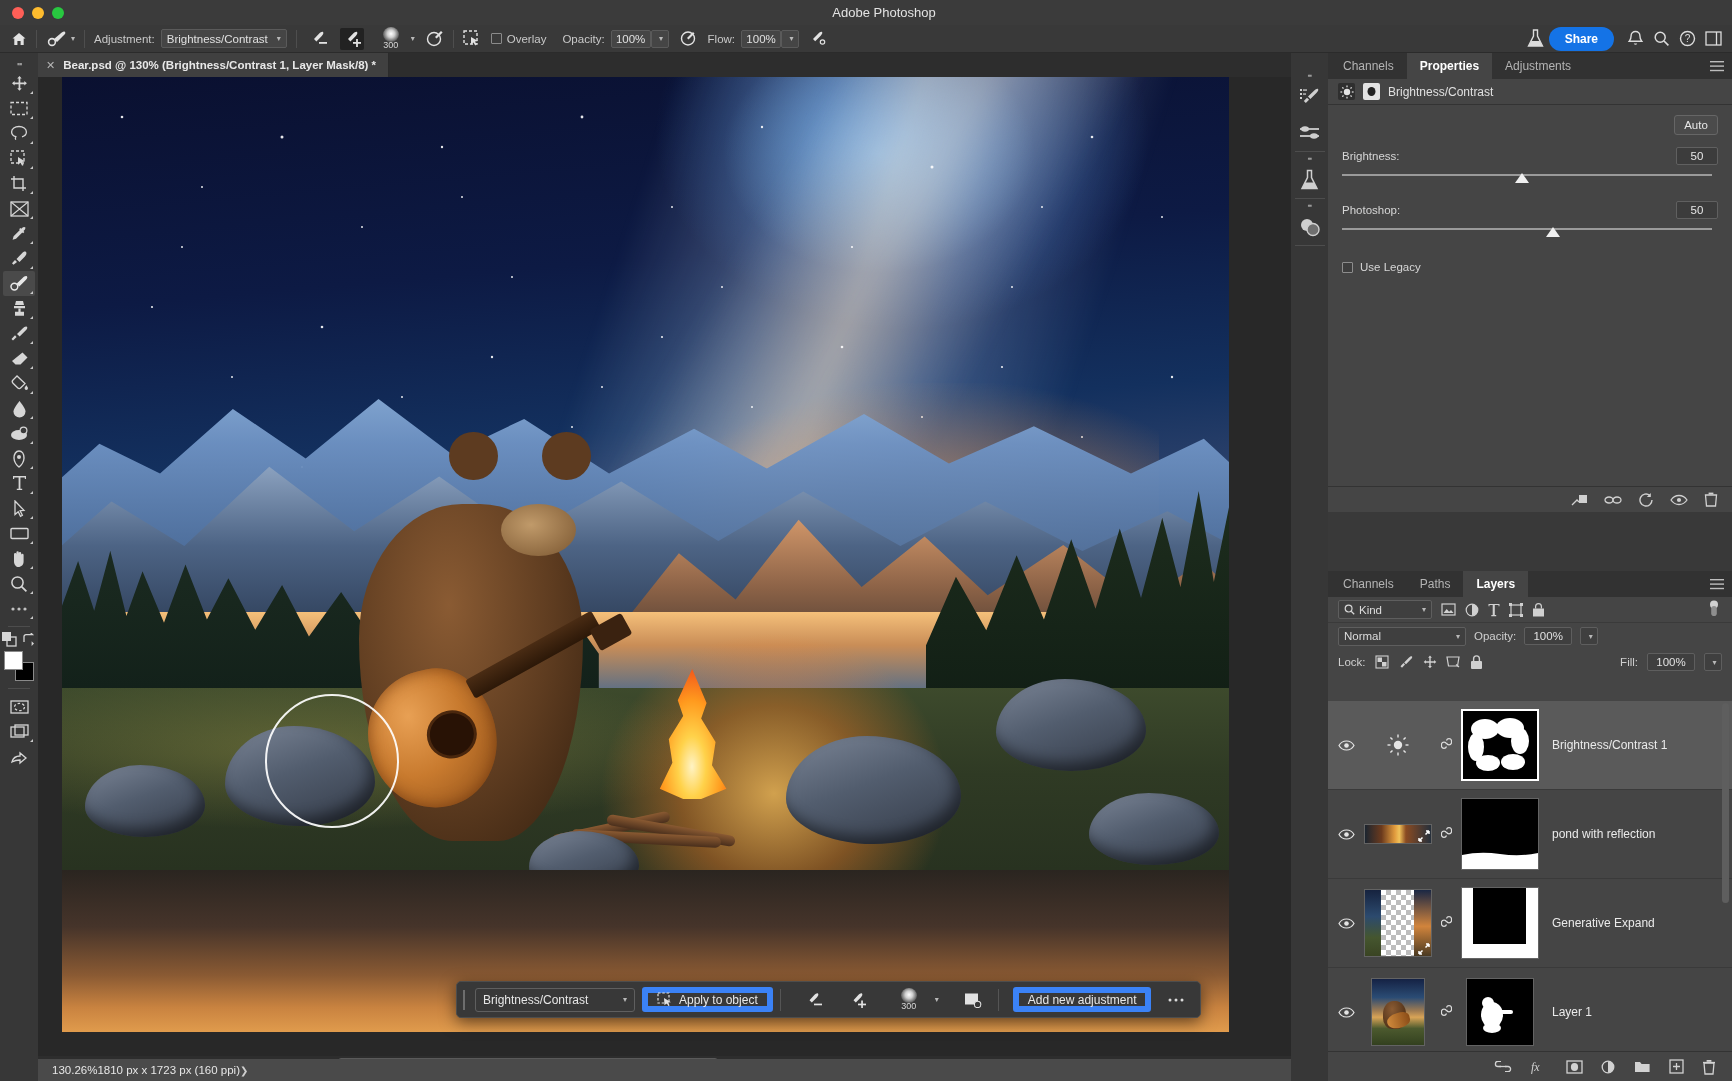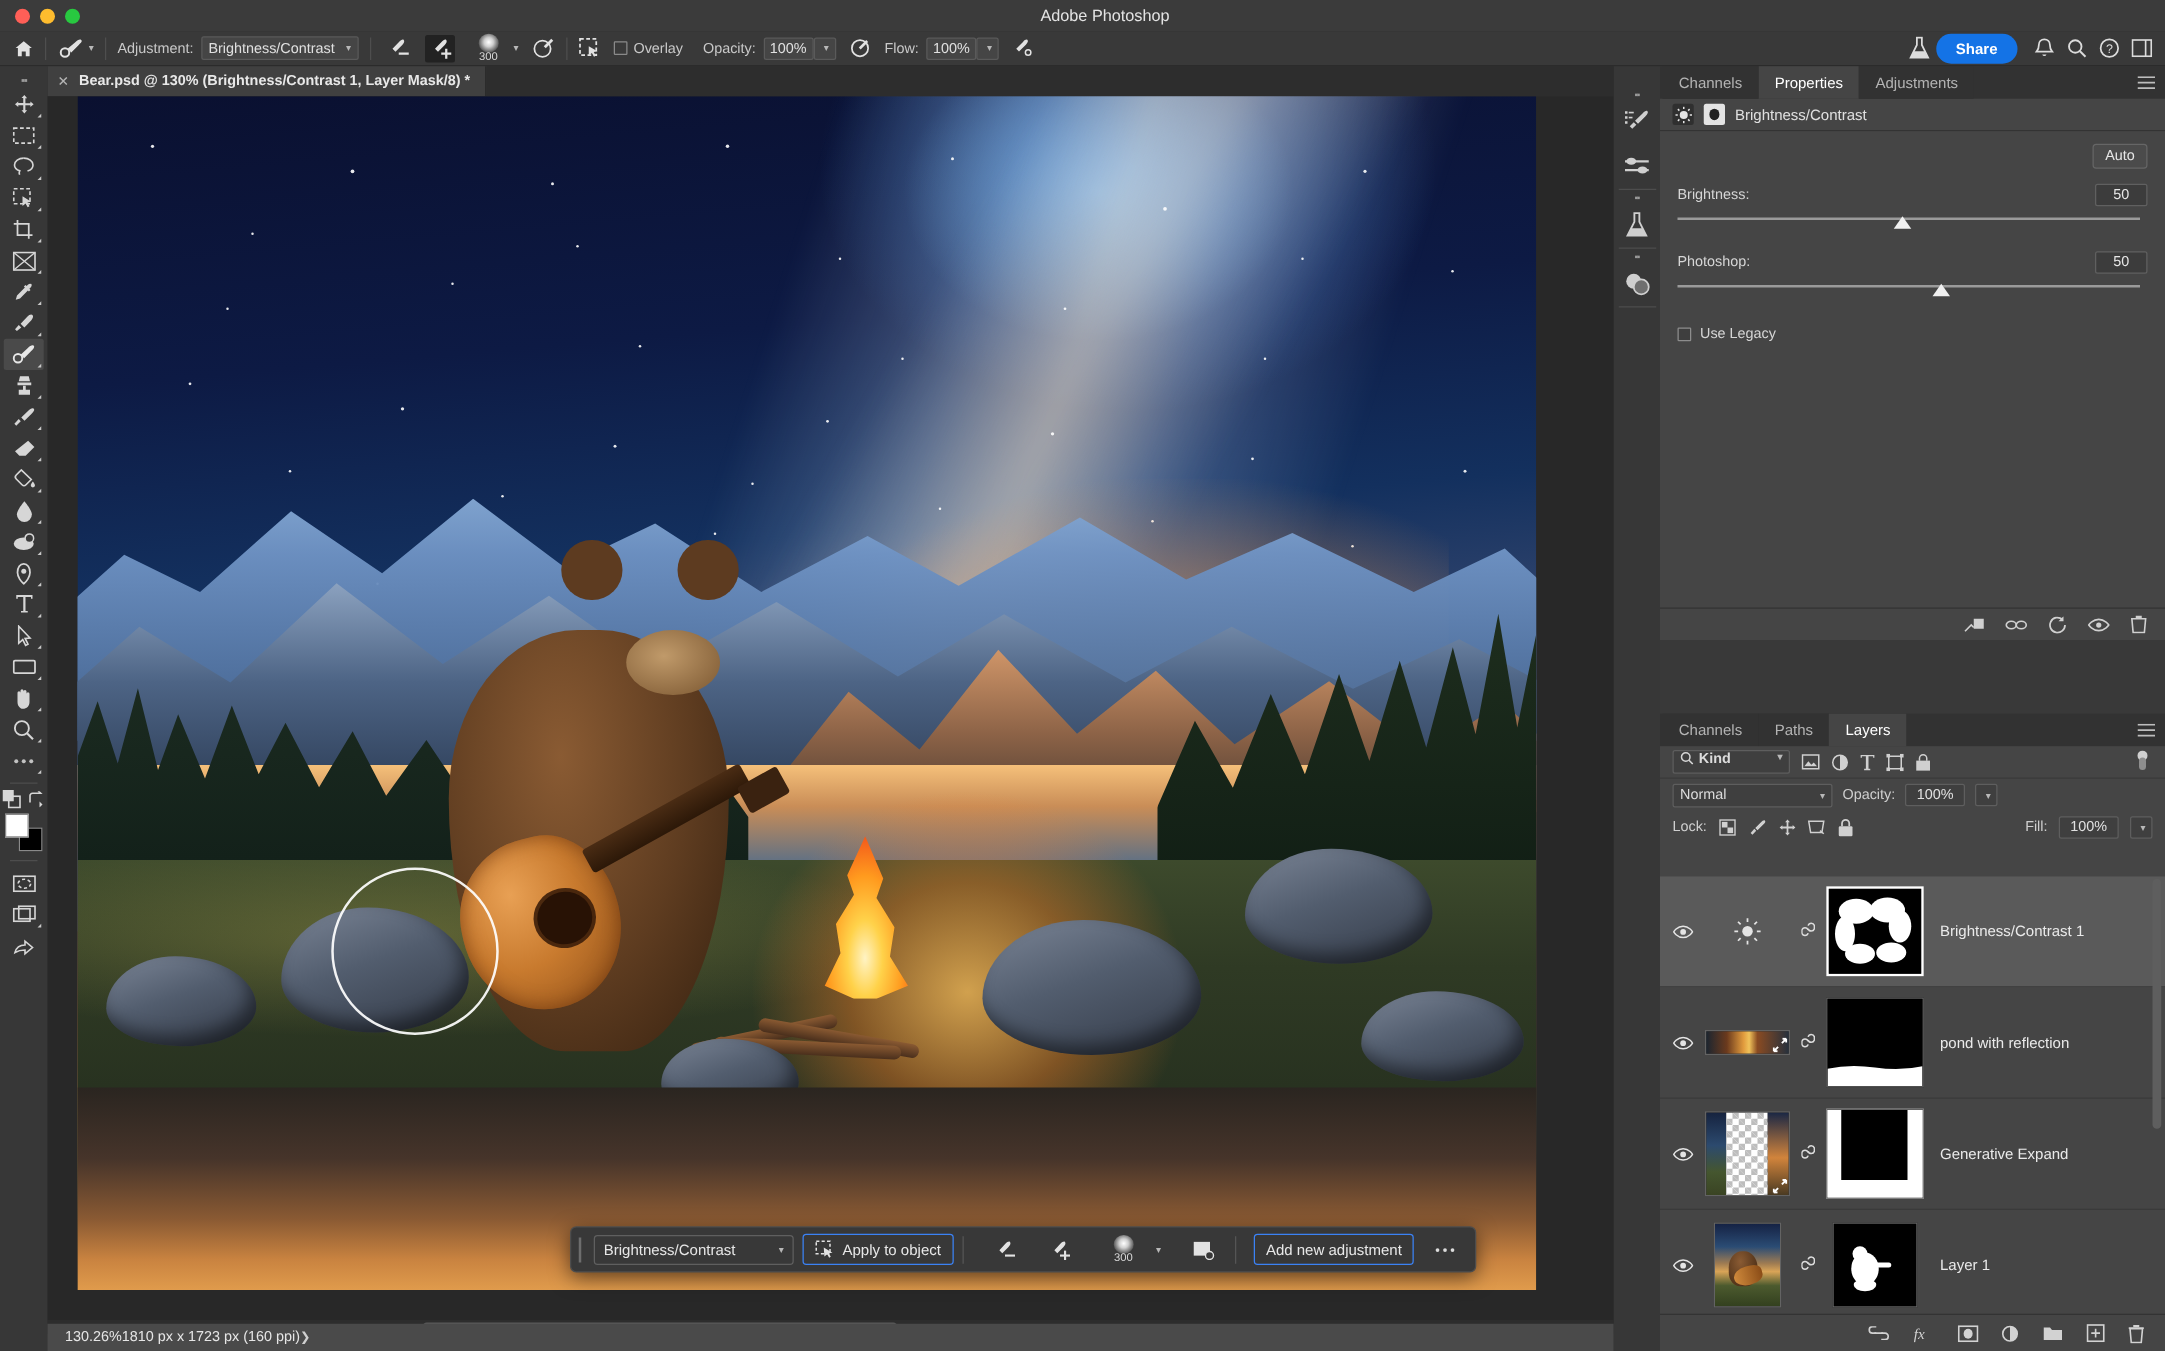--- a/index.html
+++ b/index.html
@@ -261,21 +261,21 @@
   }
   .ctx-grip { width: 8px; height: 20px; border-left: 2px solid #6d6d6d; margin-right: 4px; }
   .ctx-select {
     background: #383838; border: 1px solid #5f5f5f; border-radius: 3px;
     height: 24px; min-width: 160px; display: flex; align-items: center;
     justify-content: space-between; padding: 0 7px; font-size: 12px; color: #e6e6e6;
   }
   .ctx-btn {
     height: 25px; display: flex; align-items: center; gap: 6px;
     padding: 0 9px; font-size: 12px; color: #e8e8e8;
-    border: 1px solid #3b82f6; border-radius: 3px; margin-left: 7px;
+    border: 6px solid #3b82f6; border-radius: 3px; margin-left: 7px;
   }
   .ctx-plain { border: none; }
   .ctx-divider { width: 1px; height: 22px; background: #555; margin: 0 7px; }
 
   
   .cv-scroll-v {
     position: absolute; right: 0; top: 77px; bottom: 25px; width: 11px; background: #2d2d2d;
   }
   .cv-scroll-v .thumb { position: absolute; left: 2px; top: 300px; width: 7px; height: 180px; background: #5a5a5a; border-radius: 4px; }
   .cv-scroll-h {
@@ -308,21 +308,21 @@
 
   .panel-col { position: absolute; top: 53px; right: 0; width: 404px; bottom: 0; background: #393939; }
 
   .panel-tabs {
     display: flex; height: 26px; background: #323232; align-items: flex-end; padding-left: 2px;
   }
   .ptab {
     height: 26px; padding: 0 13px; display: flex; align-items: center;
     font-size: 12px; color: #b4b4b4; background: #323232;
   }
-  .ptab.active { background: #454545; color: #fff; font-weight: normal; }
+  .ptab.active { background: #454545; color: #fff; font-weight: bold; }
   .panel-menu { margin-left: auto; padding-right: 8px; color: #bdbdbd; font-size: 13px; display:flex; align-items:center; height:26px; }
 
   .props-head {
     height: 26px; display: flex; align-items: center; gap: 8px;
     padding: 0 10px; background: #454545; border-bottom: 1px solid #333;
   }
   .pi-icon { width: 17px; height: 17px; background: #2f2f2f; border-radius: 2px;
              display:flex; align-items:center; justify-content:center; }
   .props-title { font-size: 12px; color: #e0e0e0; }
 
@@ -359,22 +359,22 @@
   }
 
   .layers-tabs { display: flex; height: 26px; background: #323232; align-items: flex-end; padding-left: 2px; }
   .layers-body { background: #454545; position: absolute; left: 0; right: 0; bottom: 0; top: 518px; }
   .lyr-filter {
     height: 26px; display: flex; align-items: center; gap: 9px; padding: 0 10px;
     border-bottom: 1px solid #3a3a3a;
   }
   .kind-sel {
     width: 94px; height: 19px; background: #3f3f3f; border: 1px solid #5e5e5e;
-    border-radius: 2px; display: flex; align-items: flex-start; gap: 4px;
-    padding: 0 5px; font-size: 11.5px; color: #dcdcdc; font-weight: bold;
+    border-radius: 2px; display: flex; align-items: center; gap: 4px;
+    padding: 0 5px; font-size: 11.5px; color: #dcdcdc;
   }
   .lyr-blend {
     height: 26px; display: flex; align-items: center; gap: 8px; padding: 0 10px;
   }
   .blend-sel {
     width: 128px; height: 19px; background: #3f3f3f; border: 1px solid #5e5e5e;
     border-radius: 2px; display: flex; align-items: center; justify-content: space-between;
     padding: 0 5px; font-size: 11.5px; color: #dcdcdc;
   }
   .sm-label { font-size: 11.5px; color: #cfcfcf; }

